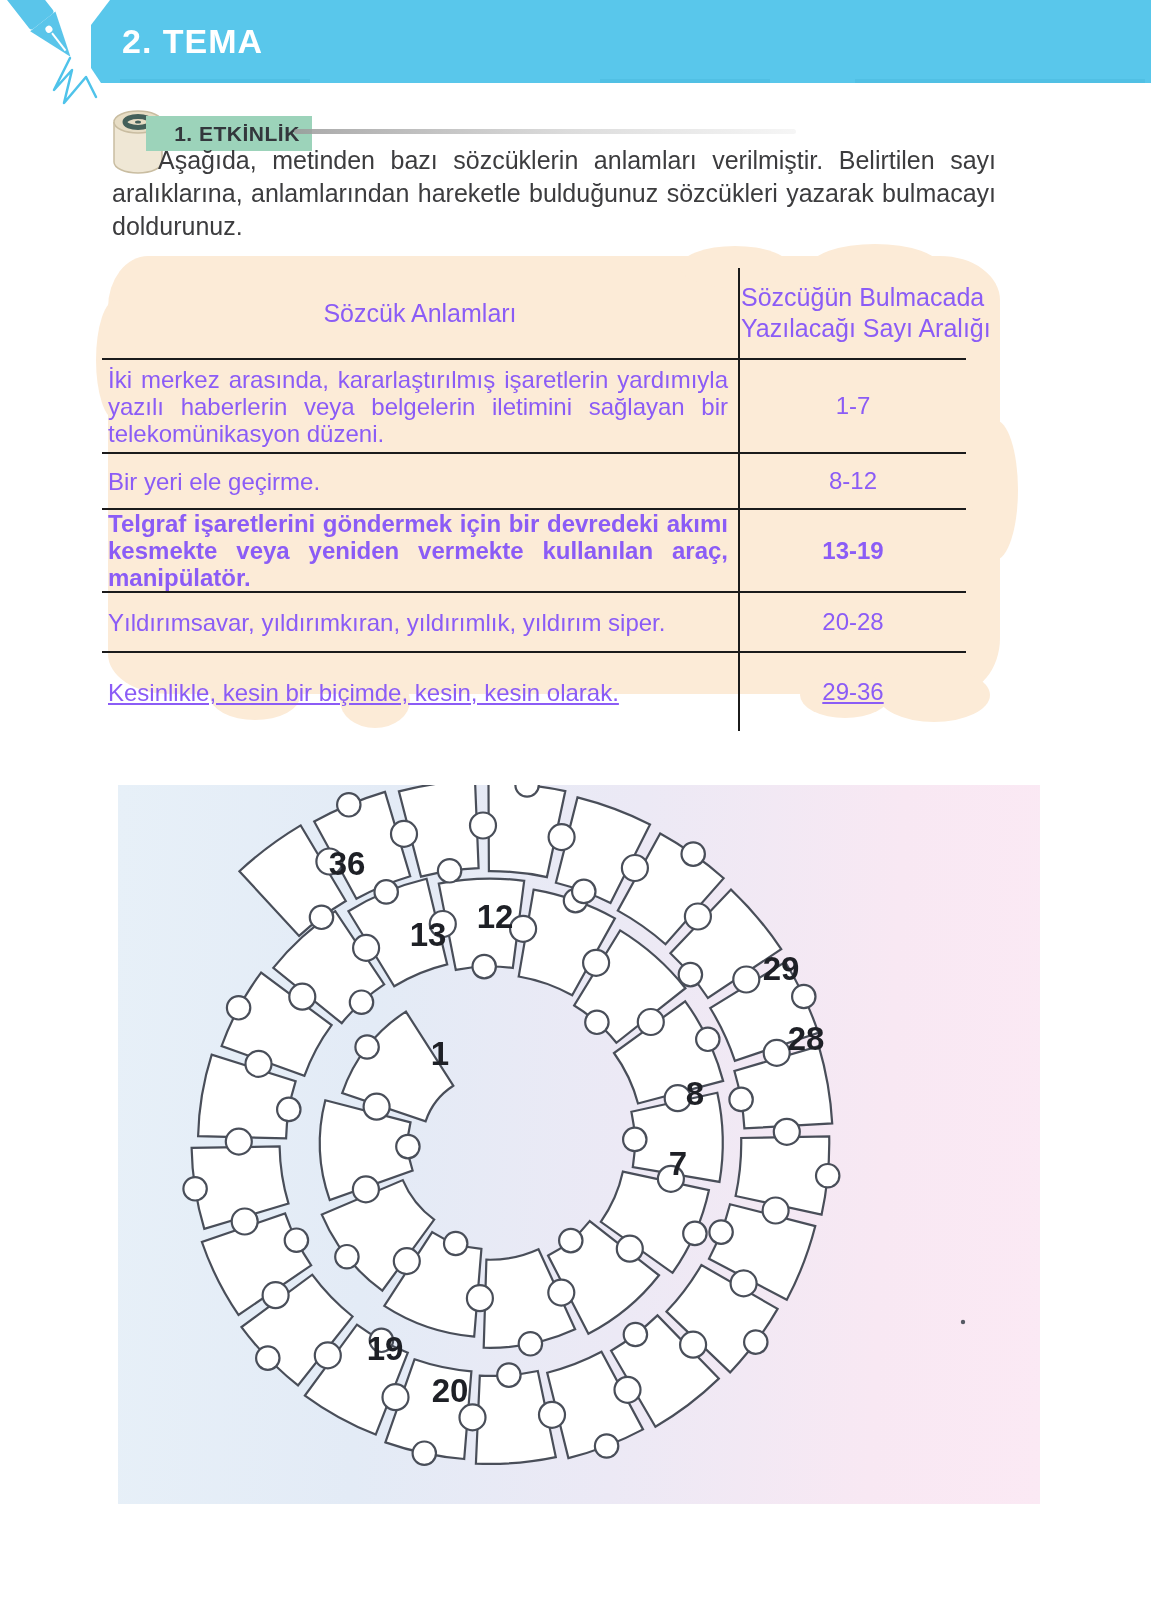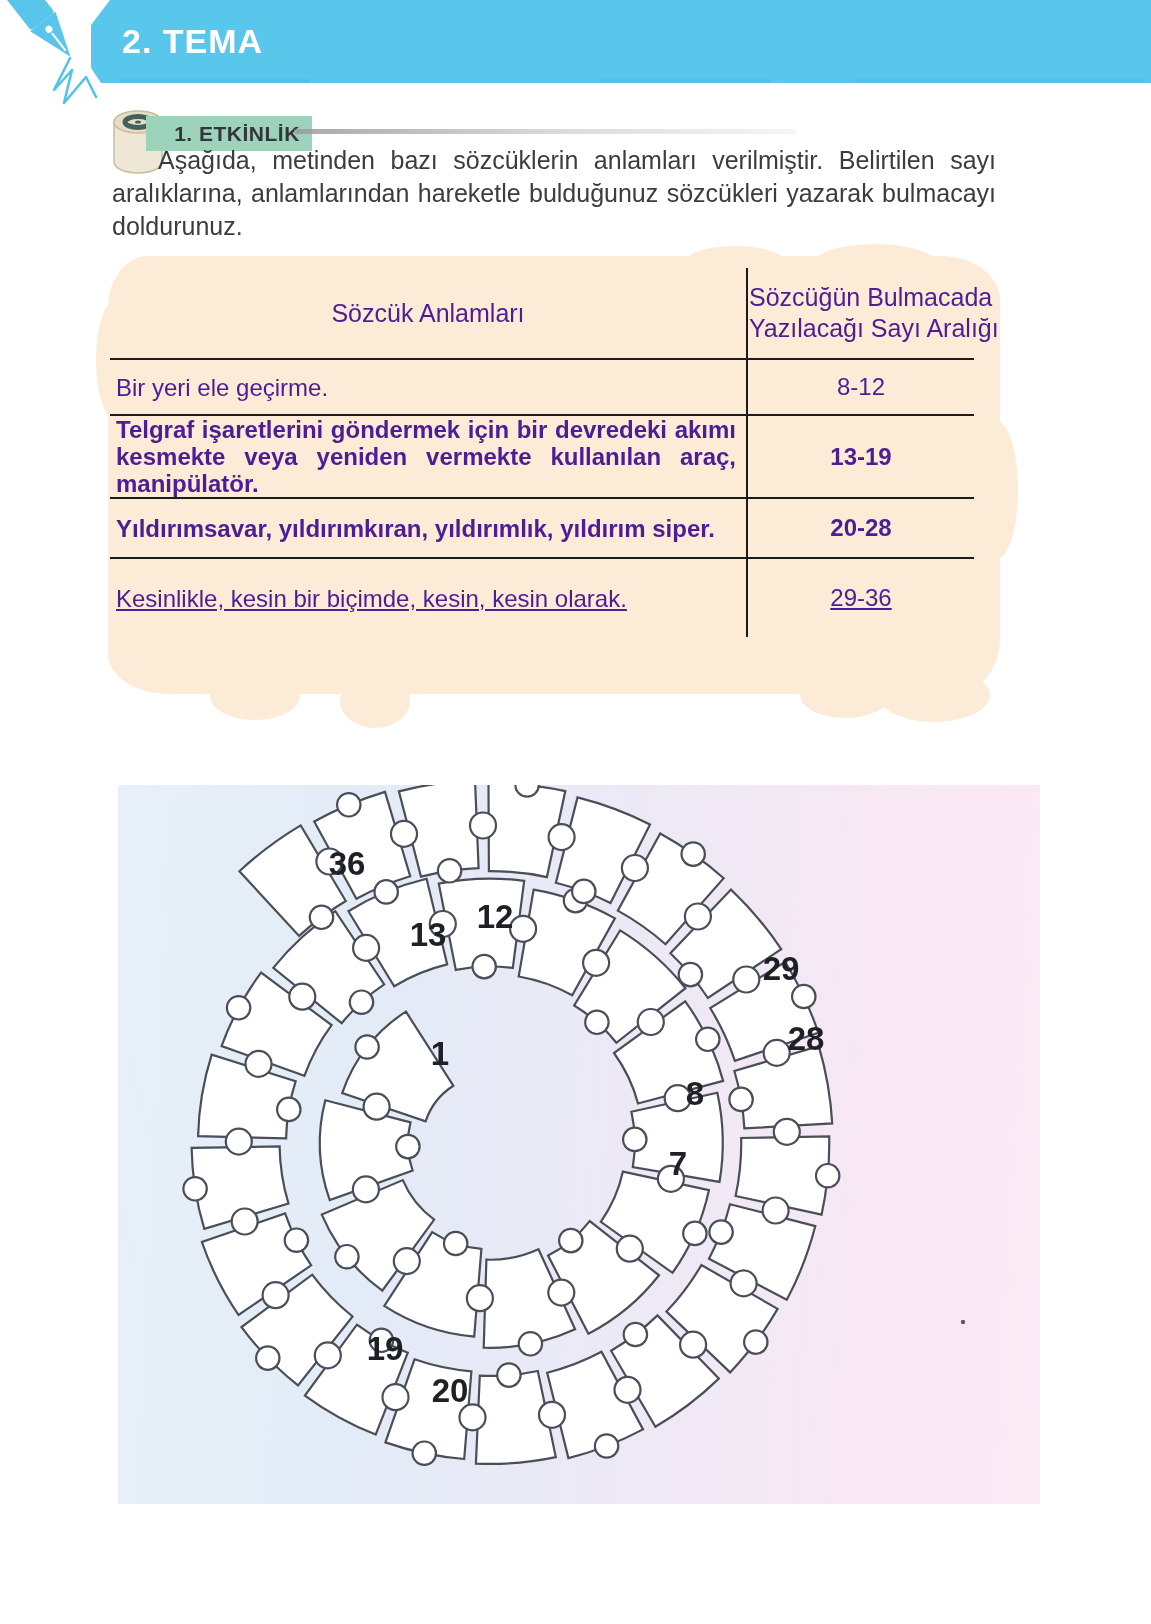--- a/index.html
+++ b/index.html
@@ -34,33 +34,33 @@
   .bump1{left:680px;top:246px;width:110px;height:42px;}
   .bump2{left:810px;top:244px;width:130px;height:46px;}
   .bump3{left:210px;top:672px;width:90px;height:48px;}
   .bump4{left:340px;top:674px;width:70px;height:54px;}
   .bump5{left:800px;top:672px;width:90px;height:46px;}
   .bump6{left:878px;top:668px;width:112px;height:54px;}
   .bump7{left:96px;top:300px;width:40px;height:120px;}
   .bump8{left:972px;top:420px;width:46px;height:140px;}
 
   
-  table.meanings{position:absolute;left:110px;top:268px;width:864px;border-collapse:collapse;
-    table-layout:fixed;font-size:24px;color:#4c1d95;}
+  table.meanings{position:absolute;left:102px;top:268px;width:864px;border-collapse:collapse;
+    table-layout:fixed;font-size:24px;color:#8b5cf6;}
   table.meanings col.c1{width:637px;} table.meanings col.c2{width:227px;}
   table.meanings th{font-weight:normal;text-align:center;vertical-align:middle;height:88px;
     border-bottom:2.2px solid #1b1b1b;font-size:25px;}
   table.meanings th.col2 span{display:block;line-height:31px;white-space:nowrap;}
   table.meanings td{border-bottom:2.2px solid #1b1b1b;vertical-align:middle;}
   table.meanings th.col2, table.meanings td.range{border-left:2.2px solid #1b1b1b;}
   table.meanings tr:last-child td{border-bottom:none;text-decoration:underline;}
   td.meaning{padding:0 10px 0 6px;text-align:justify;line-height:27px;}
   td.range{text-align:center;}
   tr.r1 td{height:90px;} tr.r2 td{height:52px;} tr.r3 td{height:66px;font-weight:bold;}
-  tr.r4 td{height:56px;font-weight:bold;} tr.r5 td{height:76px;}
+  tr.r4 td{height:56px;} tr.r5 td{height:76px;}
 
   
   .puzzle-bg{position:absolute;left:118px;top:785px;width:922px;height:727px;
     background:linear-gradient(93deg,#e7f0f8 0%,#e3ebf6 28%,#ece9f5 55%,#f8e8f3 82%,#fbe9f4 100%);}
   .puzzle-bg svg{position:absolute;left:0;top:0;}
   .pz{fill:#ffffff;stroke:#494e59;stroke-width:2.2px;}
   .pznum{font-family:"Liberation Sans",sans-serif;font-size:33px;font-weight:bold;fill:#1e2026;
     text-anchor:middle;dominant-baseline:central;}
 
   
@@ -118,20 +118,24 @@
     <thead>
       <tr>
         <th>Sözcük Anlamları</th>
         <th class="col2">
           <span>Sözcüğün Bulmacada</span>
           <span>Yazılacağı Sayı Aralığı</span>
         </th>
       </tr>
     </thead>
     <tbody>
+      <tr class="r1">
+        <td class="meaning">İki merkez arasında, kararlaştırılmış işaretlerin yardımıyla yazılı haberlerin veya belgelerin iletimini sağlayan bir telekomünikasyon düzeni.</td>
+        <td class="range">1-7</td>
+      </tr>
       <tr class="r2">
         <td class="meaning">Bir yeri ele geçirme.</td>
         <td class="range">8-12</td>
       </tr>
       <tr class="r3">
         <td class="meaning">Telgraf işaretlerini göndermek için bir devredeki akımı kesmekte veya yeniden vermekte kullanılan araç, manipülatör.</td>
         <td class="range">13-19</td>
       </tr>
       <tr class="r4">
         <td class="meaning">Yıldırımsavar, yıldırımkıran, yıldırımlık, yıldırım siper.</td>

